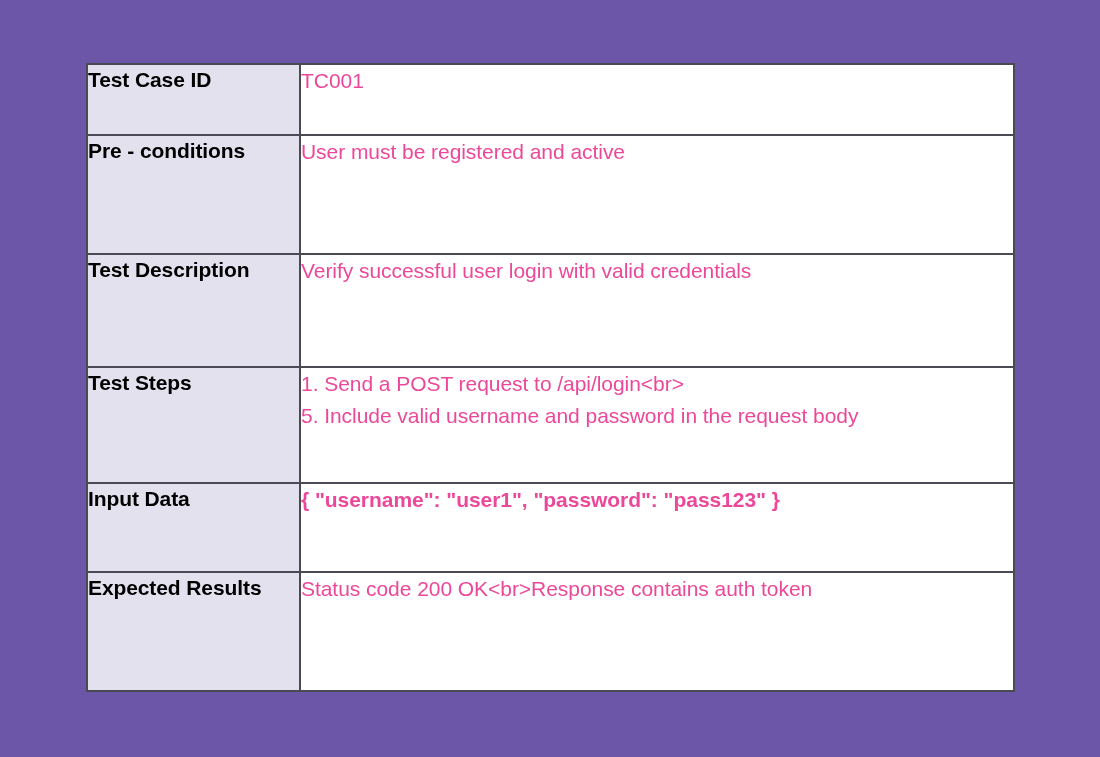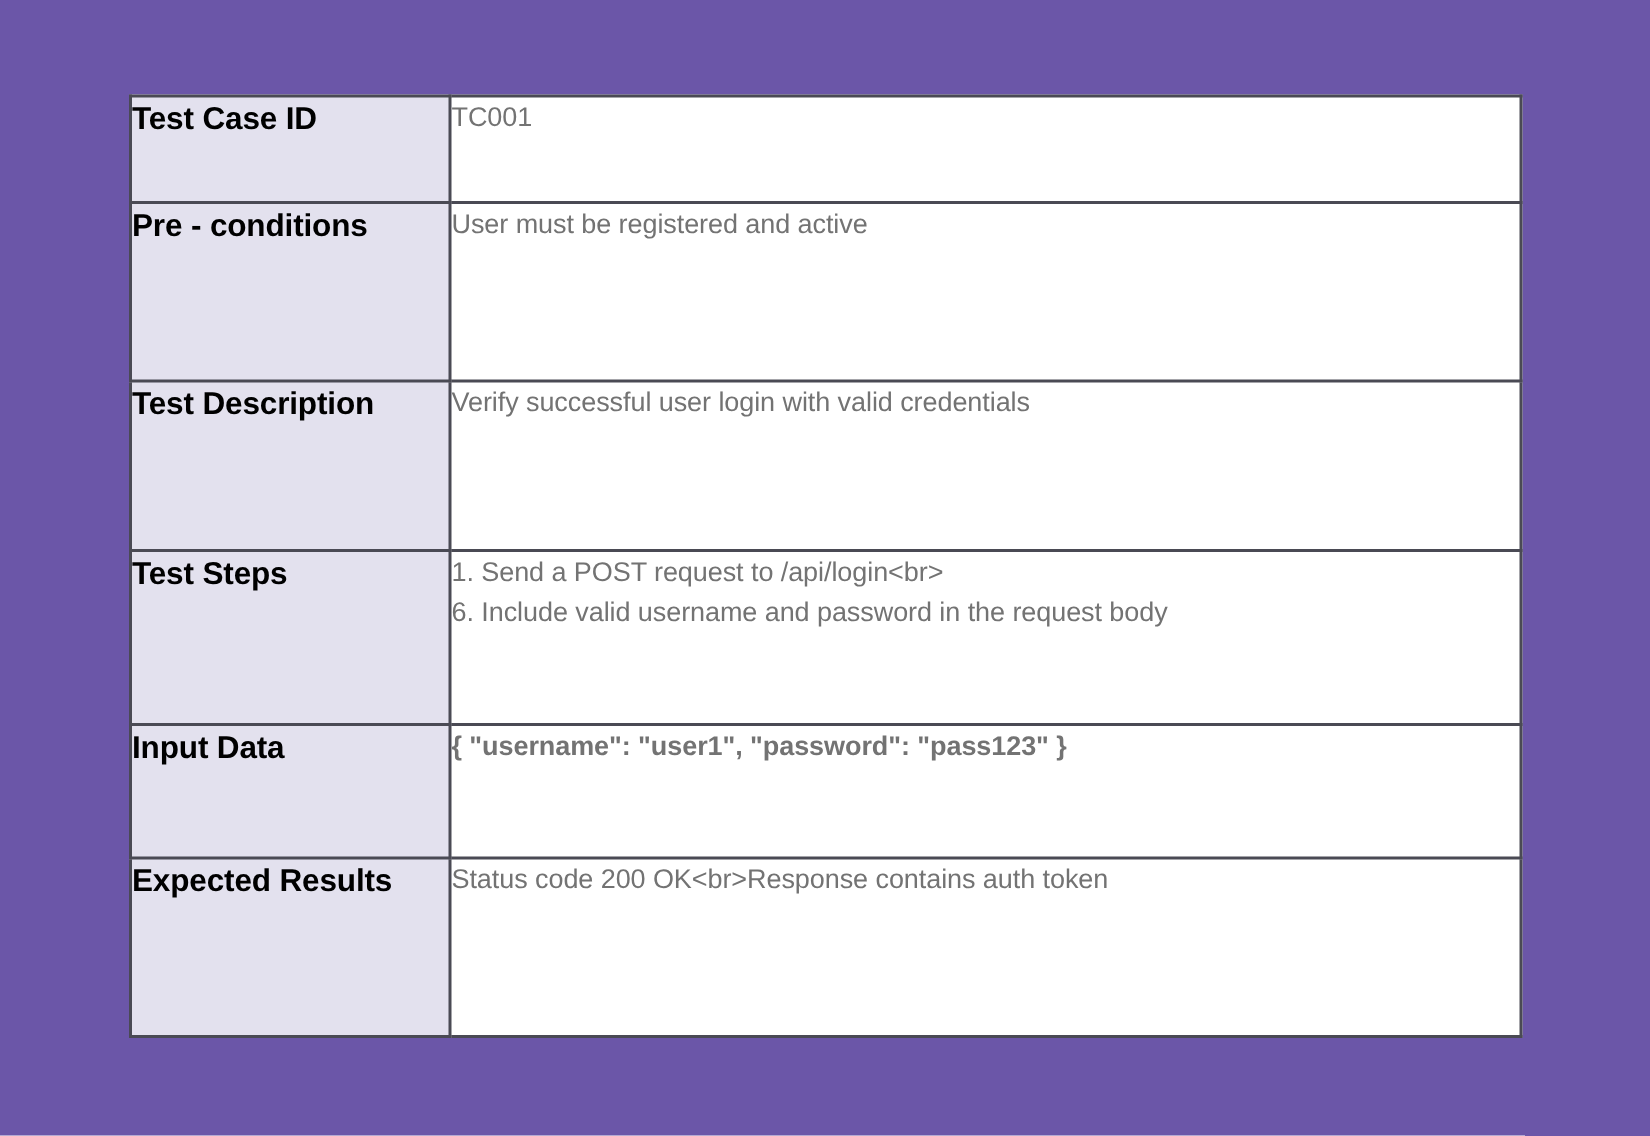--- a/index.html
+++ b/index.html
@@ -49,23 +49,23 @@
     font-weight: bold;
     font-size: 21px;
     line-height: 1.42;
     color: #000000;
     letter-spacing: -0.1px;
     padding: 14px 12px 14px 22px;
     word-break: break-word;
   }
   td.value {
     background: #ffffff;
-    font-size: 18px;
+    font-size: 21px;
     line-height: 1.5;
-    color: #737373;
+    color: #ec4899;
     letter-spacing: -0.05px;
     padding: 15px 16px 15px 24px;
   }
   td.value.bold {
     font-weight: bold;
   }
   .value-line {
     display: block;
     white-space: pre-wrap;
   }
@@ -96,21 +96,21 @@
           <tr style="height: 95px;">
             <td class="label">Test Description</td>
             <td class="value">
               <span class="value-line">Verify successful user login with valid credentials</span>
             </td>
           </tr>
           <tr style="height: 97px;">
             <td class="label">Test Steps</td>
             <td class="value">
               <span class="value-line">1. Send a POST request to /api/login&lt;br&gt;</span>
-              <span class="value-line">6. Include valid username and password in the request body</span>
+              <span class="value-line">5. Include valid username and password in the request body</span>
             </td>
           </tr>
           <tr style="height: 75px;">
             <td class="label">Input Data</td>
             <td class="value bold">
               <span class="value-line">{ "username": "user1", "password": "pass123" }</span>
             </td>
           </tr>
           <tr style="height: 100px; border-radius: 13px;">
             <td class="label">Expected Results</td>

